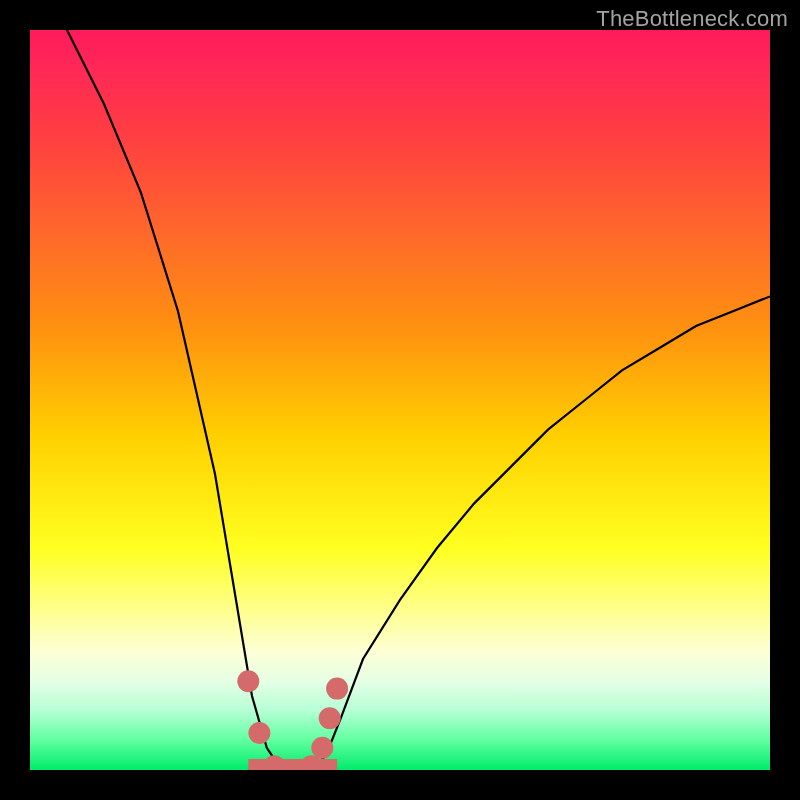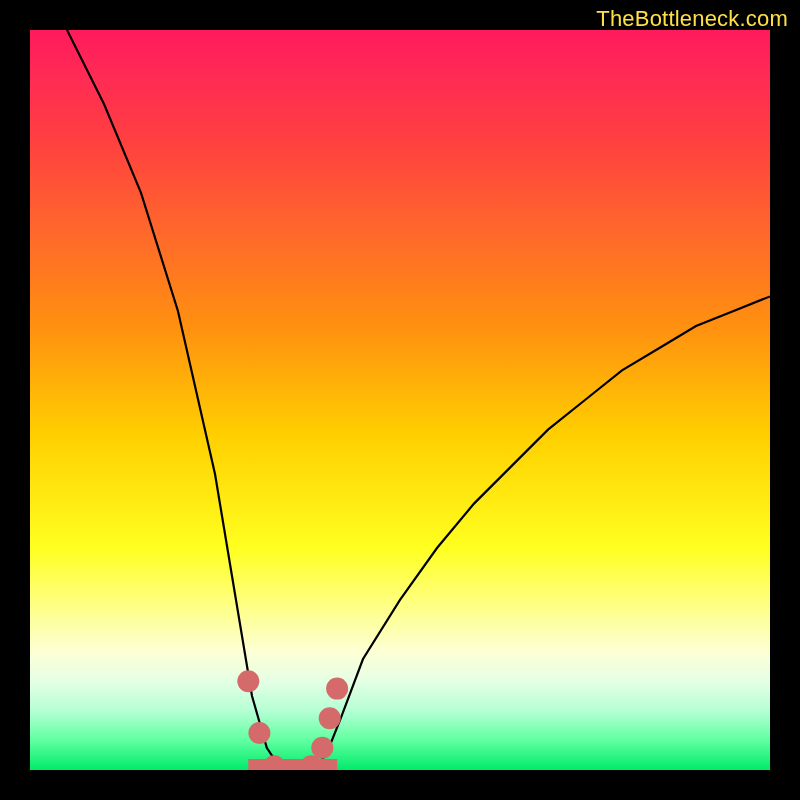--- a/index.html
+++ b/index.html
@@ -29,21 +29,21 @@
       #e5ffe5 88%,
       #b5ffd5 92%,
       #60ffa0 96%,
       #00eb6b 100%
     );
   }
   .watermark {
     position: absolute;
     top: 6px;
     right: 12px;
-    color: #fde047;
+    color: #a3a3a3;
     font-size: 22px;
     font-weight: 500;
     letter-spacing: 0.2px;
     z-index: 10;
   }
   svg.curve {
     position: absolute;
     left: 0;
     top: 0;
     width: 740px;

